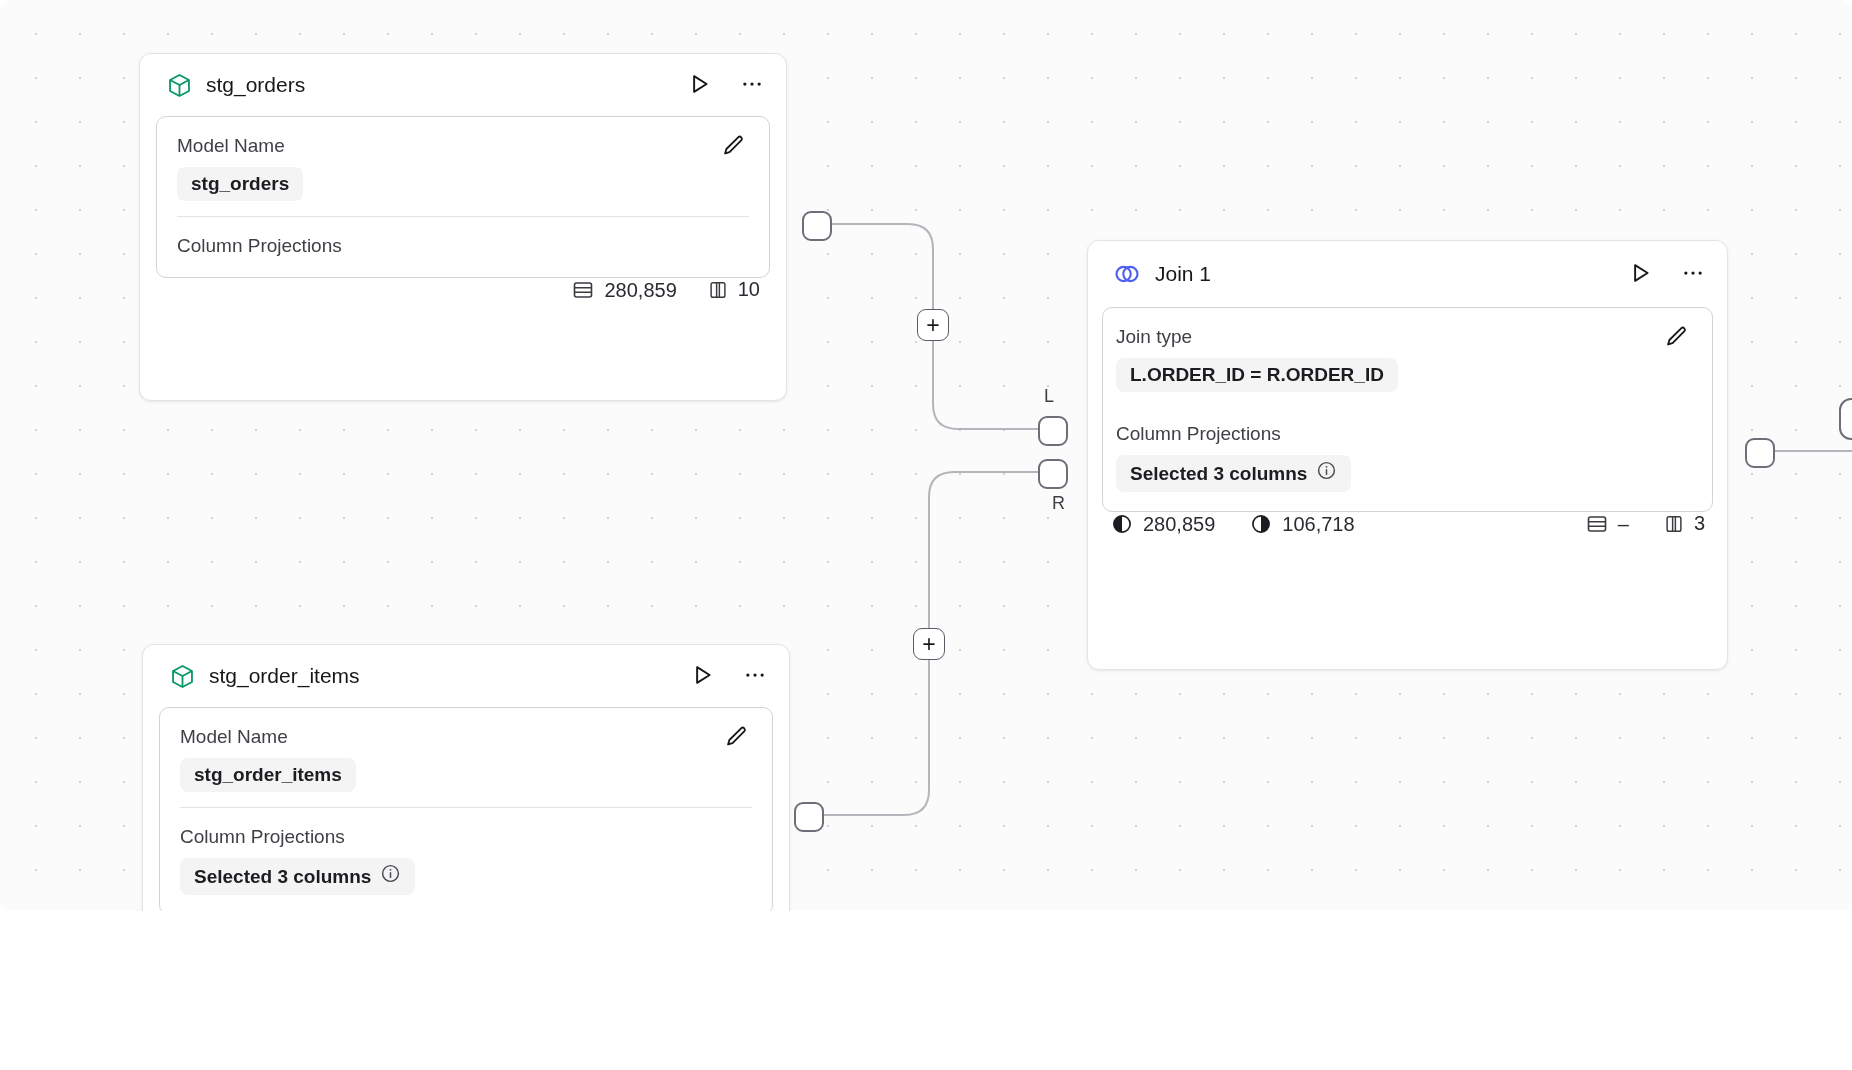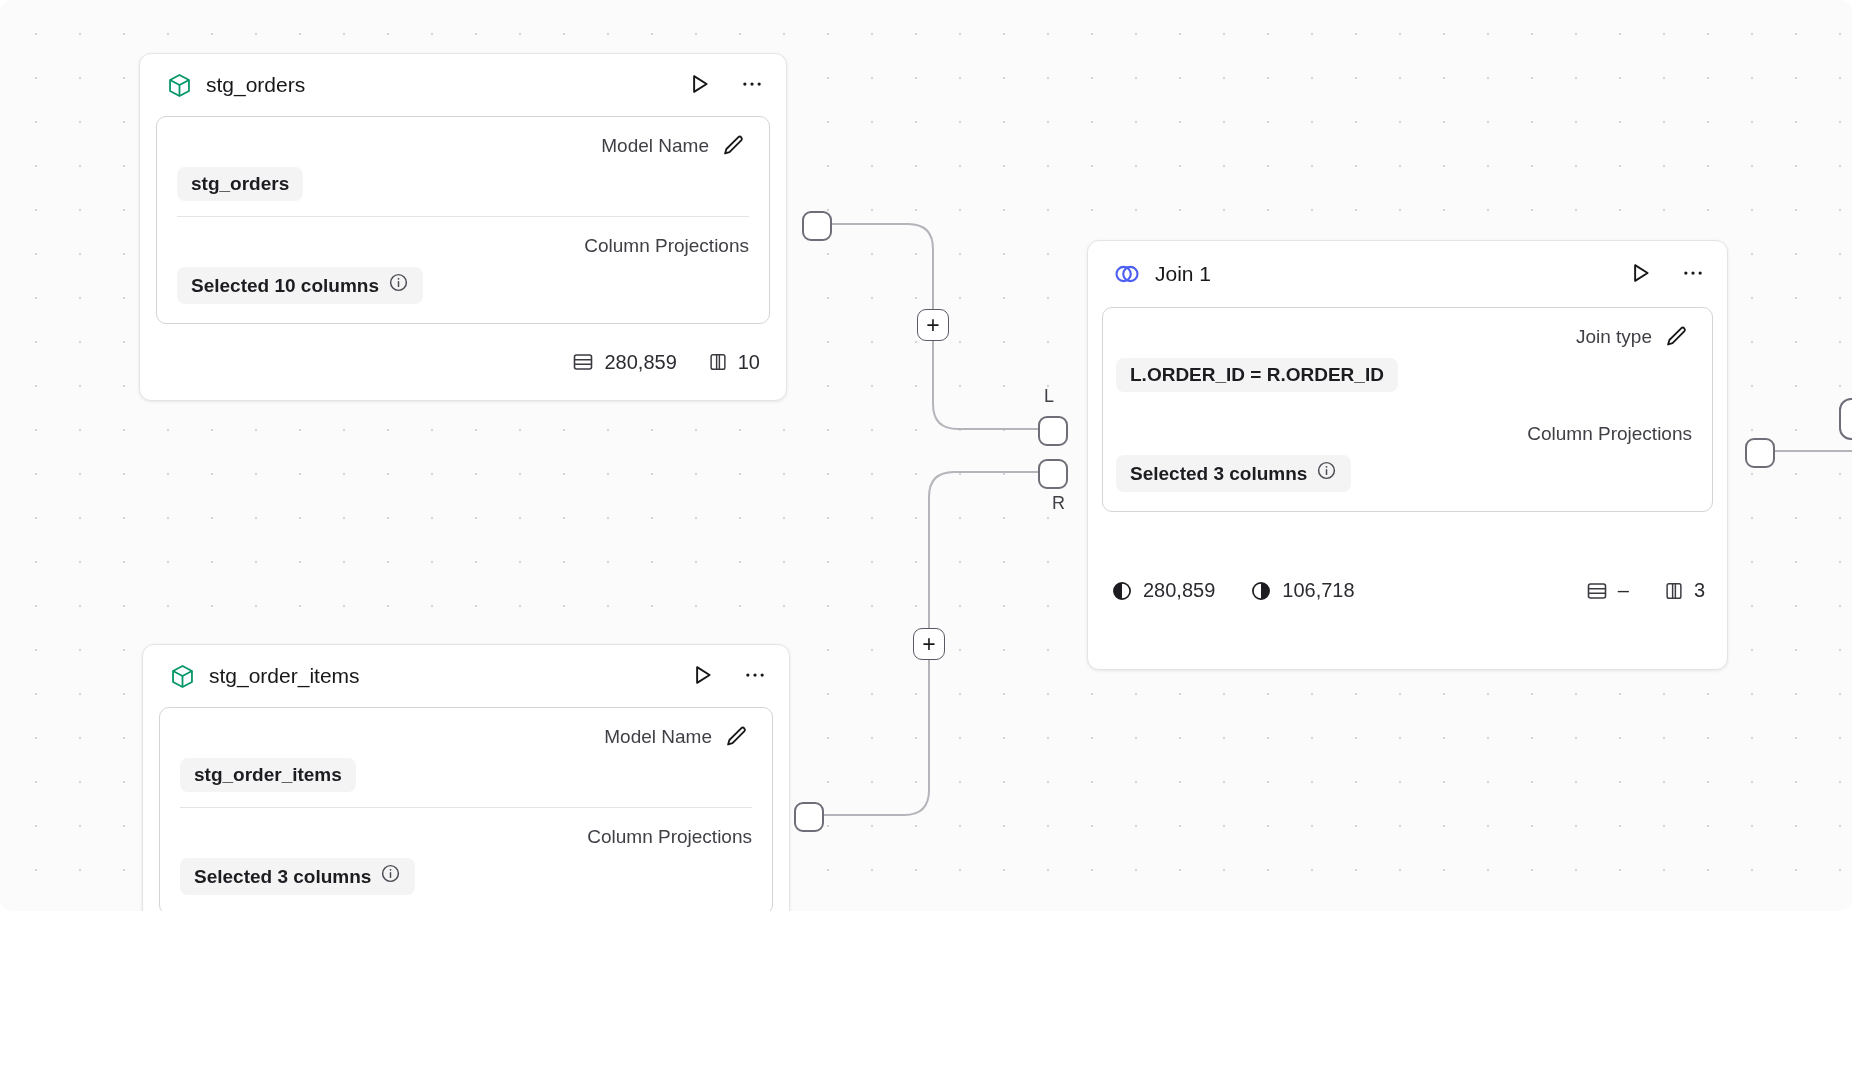--- a/index.html
+++ b/index.html
@@ -30,32 +30,32 @@
   .icon-btn {
     background:none; border:none; padding:3px; margin-left:8px;
     display:flex; align-items:center; justify-content:center;
     cursor:pointer; color:#18181b;
   }
   .panel {
     background:#fff; border:1px solid #d4d4d8; border-radius:10px;
     margin:0 16px; padding:17px 20px 19px; flex:none;
   }
   .jpanel { margin:0 14px;padding-left:13px; }
-  .field-row { display:flex; align-items:center; justify-content:flex-end; height:24px; }
+  .field-row { display:flex; align-items:center; justify-content:space-between; height:24px; }
   .field-label { font-size:19px; color:#3f3f46; }
   .chip-line { line-height:0; }
   .chip {
     display:inline-flex; align-items:center; gap:9px; line-height:24px;
     background:#f4f4f5; border-radius:8px; padding:5px 14px;
     font-size:19px; font-weight:600; color:#1c1c21; margin-top:9px; cursor:pointer;
   }
   .divider { border:none; border-top:1px solid #e4e4e7; margin:15px 0 17px; }
   .mt18 { margin-top:18px; }
   .mt30 { margin-top:30px; }
-  .stats { flex:1; display:flex; align-items:center; justify-content:flex-end; gap:30px; padding:0 26px; }
+  .stats { flex:1; display:flex; align-items:flex-start; justify-content:flex-end; gap:30px; padding:0 26px; }
   .jstats { justify-content:flex-start; gap:0; padding:0 22px; }
   .jstats .stat + .stat { margin-left:34px; }
   .jspacer { flex:1; }
   .stat { display:flex; align-items:center; gap:9px; font-size:20px; font-weight:500; color:#2b2b31; }
   .stat .icn { display:flex; }
 
   .port {
     position:absolute; z-index:3; width:26px; height:26px;
     background:#fff; border:2px solid #6e6e78; border-radius:9px; cursor:crosshair;
   }
@@ -116,30 +116,20 @@
               </svg></span>
         </button>
       </div>
       <div class="chip-line"><span class="chip">
             <span>stg_orders</span>
           </span></div>
       <hr class="divider">
       <div class="field-row">
         <span class="field-label">Column Projections</span>
       </div>
-      <div class="chip-line">
-        <span class="chip">
-          <span>Selected 10 columns</span>
-          <span class="icn"><svg width="21" height="21" viewBox="0 0 20 20" fill="none" stroke="#4b4b53" stroke-width="1.4">
-                <circle cx="10" cy="10" r="7.5"></circle>
-                <path d="M10 9.3v4.4" stroke-linecap="round"></path>
-                <circle cx="10" cy="6.5" r="0.9" fill="#4b4b53" stroke="none"></circle>
-              </svg></span>
-        </span>
-      </div>
     </div>
     <div class="stats">
       <span class="stat">
         <span class="icn">
             <svg width="24" height="24" viewBox="0 0 24 24" fill="none" stroke="#3a3a41" stroke-width="1.6">
               <rect x="3.5" y="5" width="17" height="14" rx="2"></rect>
               <path d="M3.5 9.7h17M3.5 14.3h17"></path>
             </svg>
           </span>
         <span>280,859</span>

